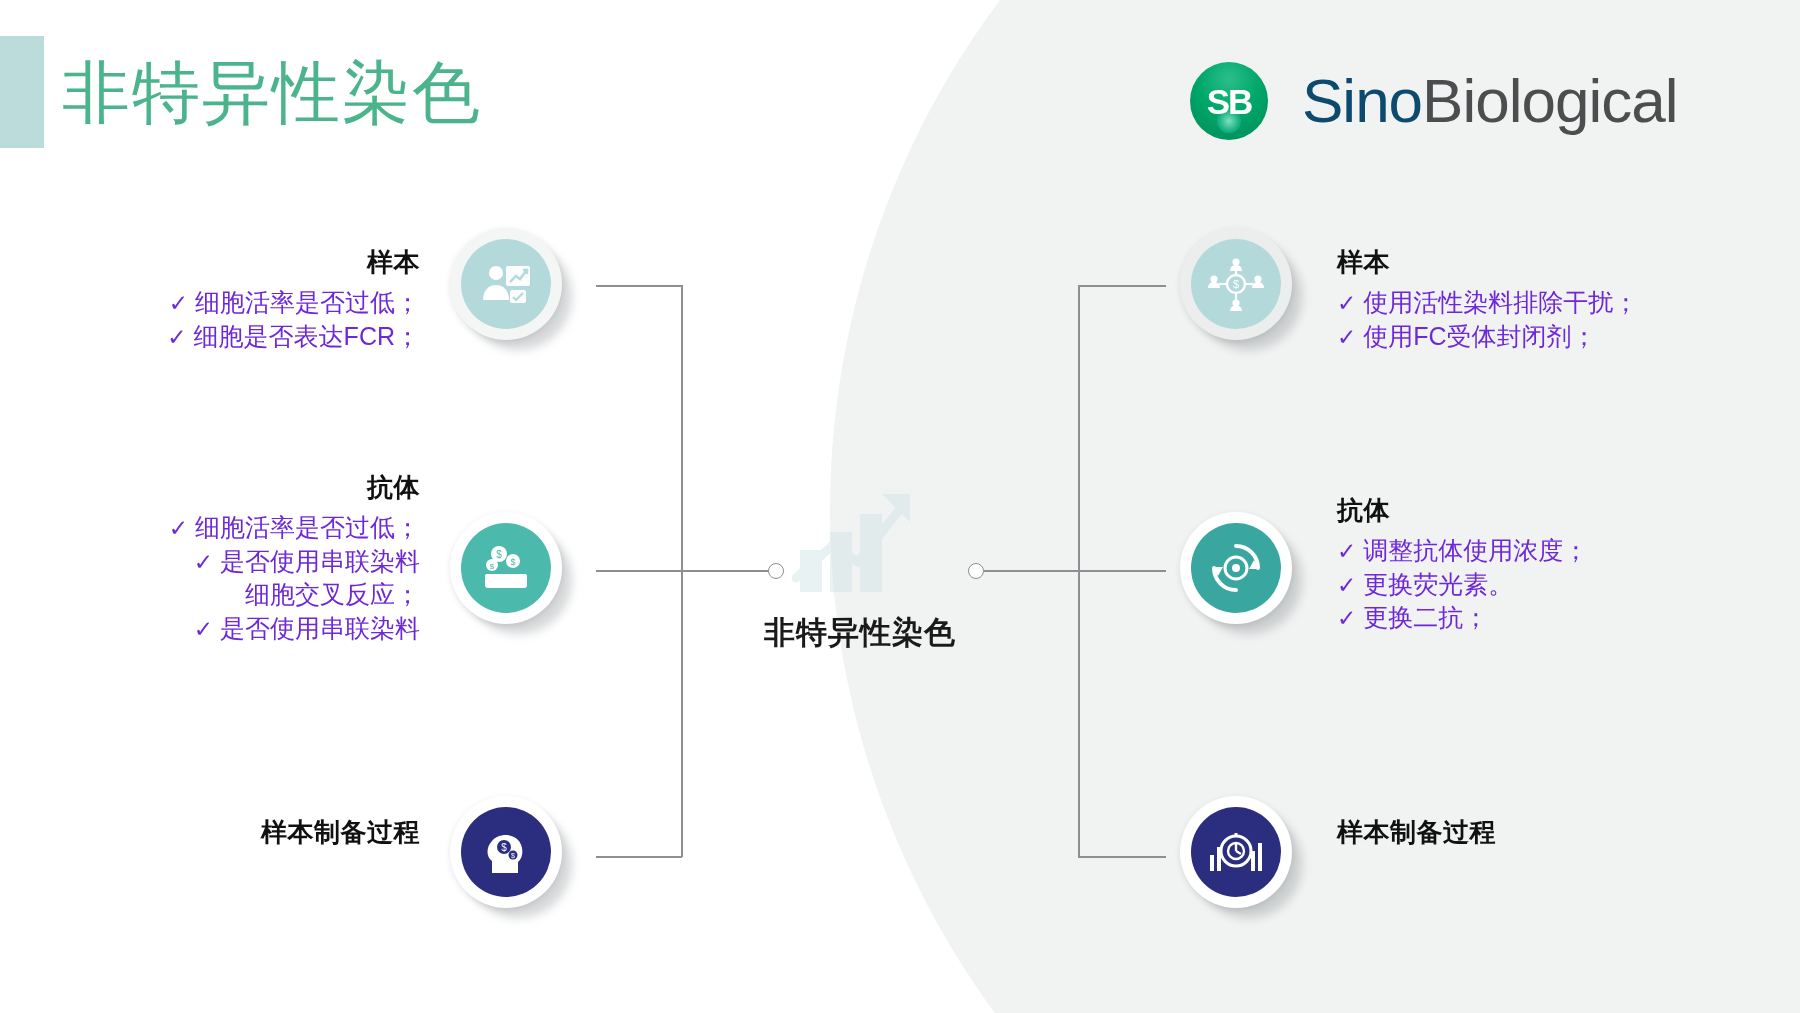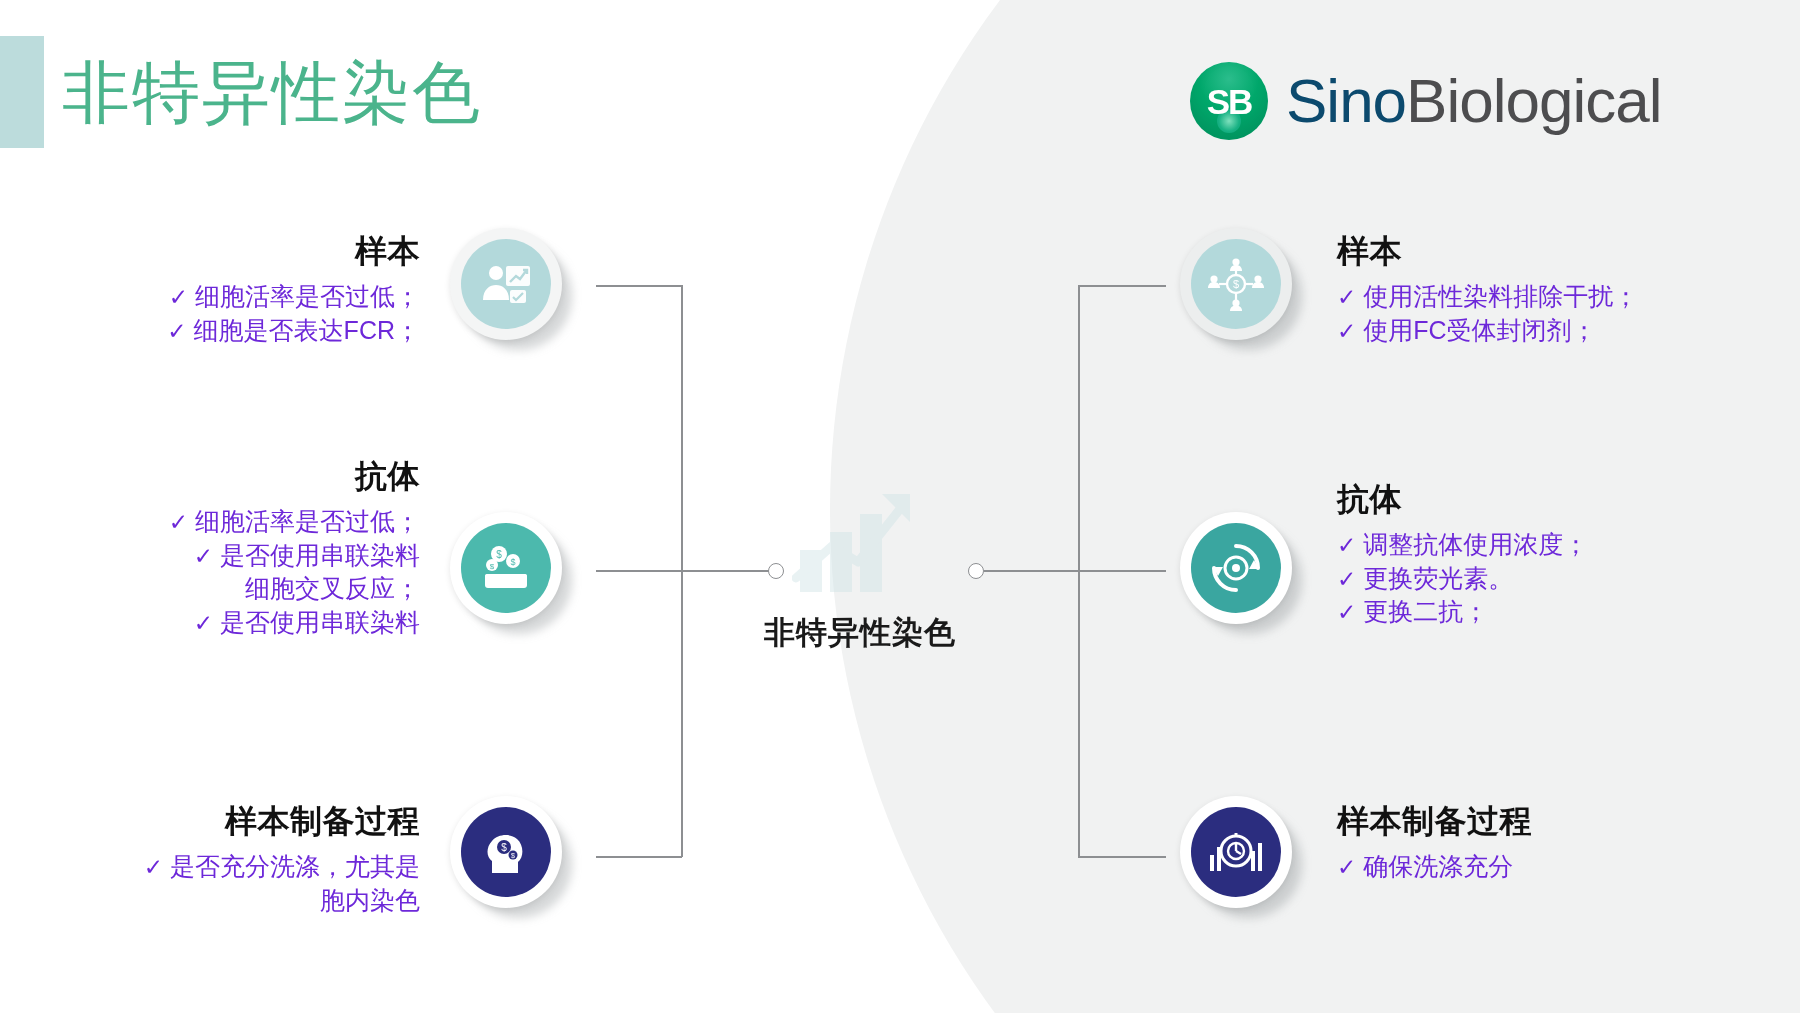--- a/index.html
+++ b/index.html
@@ -28,21 +28,21 @@
   #title{
     position:absolute;left:62px;top:48px;
     font-size:68px;letter-spacing:2px;
     color:#4bb48c;font-weight:400;
     white-space:nowrap;
   }
 
   
   #logo{
     position:absolute;left:1190px;top:62px;
-    display:flex;align-items:center;gap:18px;
+    display:flex;align-items:center;gap:34px;
   }
   #logo-mark{
     width:78px;height:78px;border-radius:50%;
     background:radial-gradient(circle at 50% 22%,#2bbd8c 0%,#00a86b 42%,#009862 100%);
     position:relative;display:flex;align-items:center;justify-content:center;
     box-shadow:inset 0 -10px 18px rgba(0,0,0,.06);
   }
   #logo-mark .sb{
     color:#ffffff;font-size:35px;font-weight:700;letter-spacing:-2px;
     line-height:1;position:relative;z-index:2;
@@ -100,21 +100,21 @@
   .badge.navy .disc{background:#2b2d7f;}
   .badge.pale .ring{background:#eceeee;}
   .badge.pale .disc{background:#b3d9db;}
   .badge.teal2 .disc{background:#3aa6a0;}
   .badge.navy2 .disc{background:#2b2d7f;}
   .badge svg{display:block;}
 
   
   .block{position:absolute;z-index:5;}
   .block h3{
-    margin:0 0 6px 0;font-size:32px;font-weight:700;color:#111111;letter-spacing:.5px;
+    margin:15px 0 6px 0;font-size:26px;font-weight:700;color:#111111;letter-spacing:.5px;
   }
   .block ul{margin:0;padding:0;list-style:none;}
   .block li{
     font-size:25px;color:#6d28d9;line-height:1.34;white-space:pre-line;
   }
   .block li .tick{margin-right:7px;font-size:23px;}
   .left .block{text-align:right;}
   .left h3{text-align:right;}
   .right .block{text-align:left;}
 </style>
@@ -282,24 +282,20 @@
       <ul>
         <li><span class="tick">✓</span><span>细胞活率是否过低；</span></li>
         <li><span class="tick">✓</span><span>是否使用串联染料
 细胞交叉反应；</span></li>
         <li><span class="tick">✓</span><span>是否使用串联染料</span></li>
       </ul>
     </div>
 
     <div class="block" style="left:40px;top:800px;width:380px;">
       <h3>样本制备过程</h3>
-      <ul>
-        <li><span class="tick">✓</span><span>是否充分洗涤，尤其是
-胞内染色</span></li>
-      </ul>
     </div>
   </div>
 
   <div class="right">
     <div class="block" style="left:1337px;top:230px;width:420px;">
       <h3>样本</h3>
       <ul>
         <li><span class="tick">✓</span><span>使用活性染料排除干扰；</span></li>
         <li><span class="tick">✓</span><span>使用FC受体封闭剂；</span></li>
       </ul>
@@ -309,19 +305,16 @@
       <h3>抗体</h3>
       <ul>
         <li><span class="tick">✓</span><span>调整抗体使用浓度；</span></li>
         <li><span class="tick">✓</span><span>更换荧光素。</span></li>
         <li><span class="tick">✓</span><span>更换二抗；</span></li>
       </ul>
     </div>
 
     <div class="block" style="left:1337px;top:800px;width:420px;">
       <h3>样本制备过程</h3>
-      <ul>
-        <li><span class="tick">✓</span><span>确保洗涤充分</span></li>
-      </ul>
     </div>
   </div>
 
 </div>
 
 </body></html>

